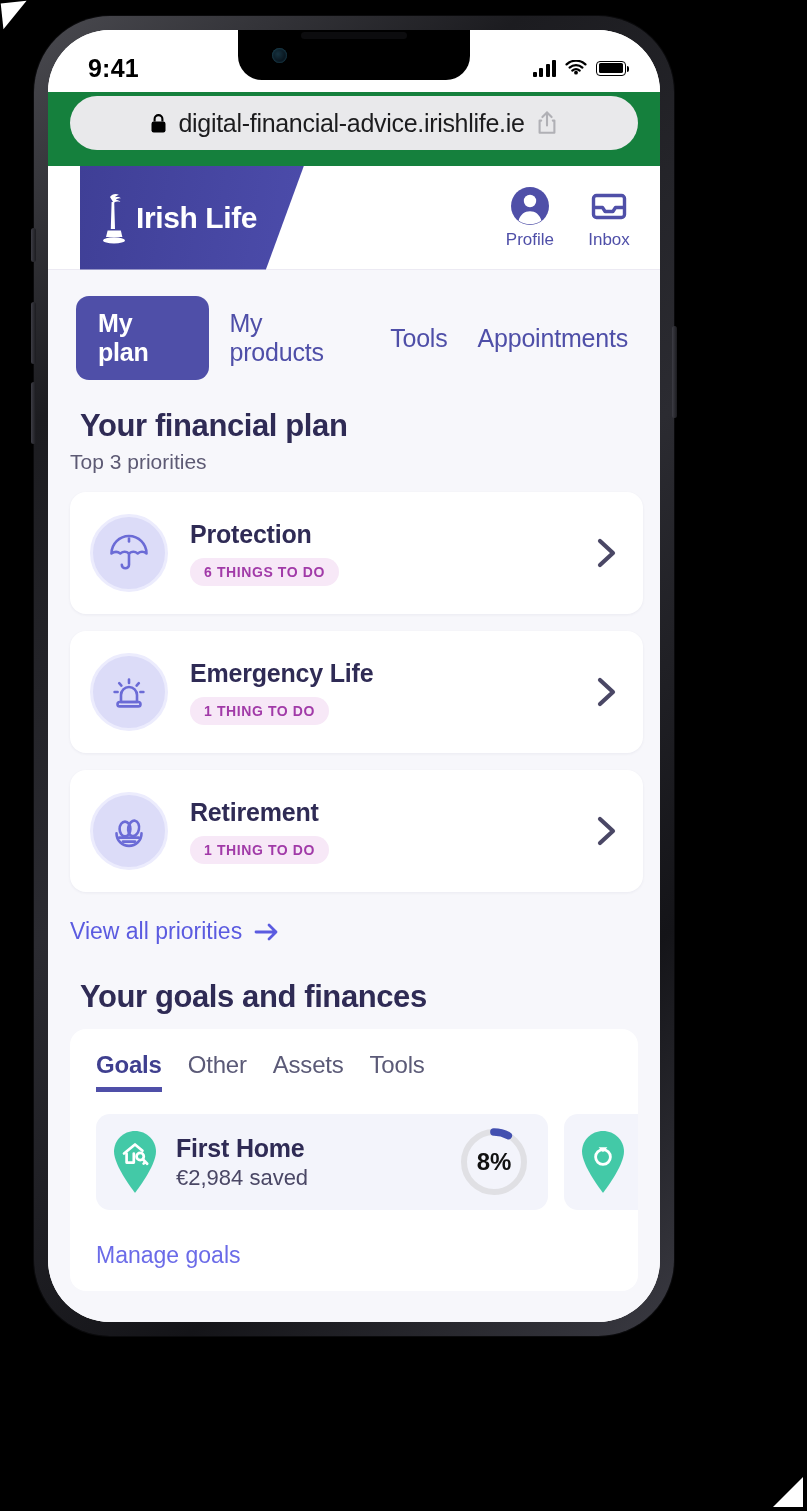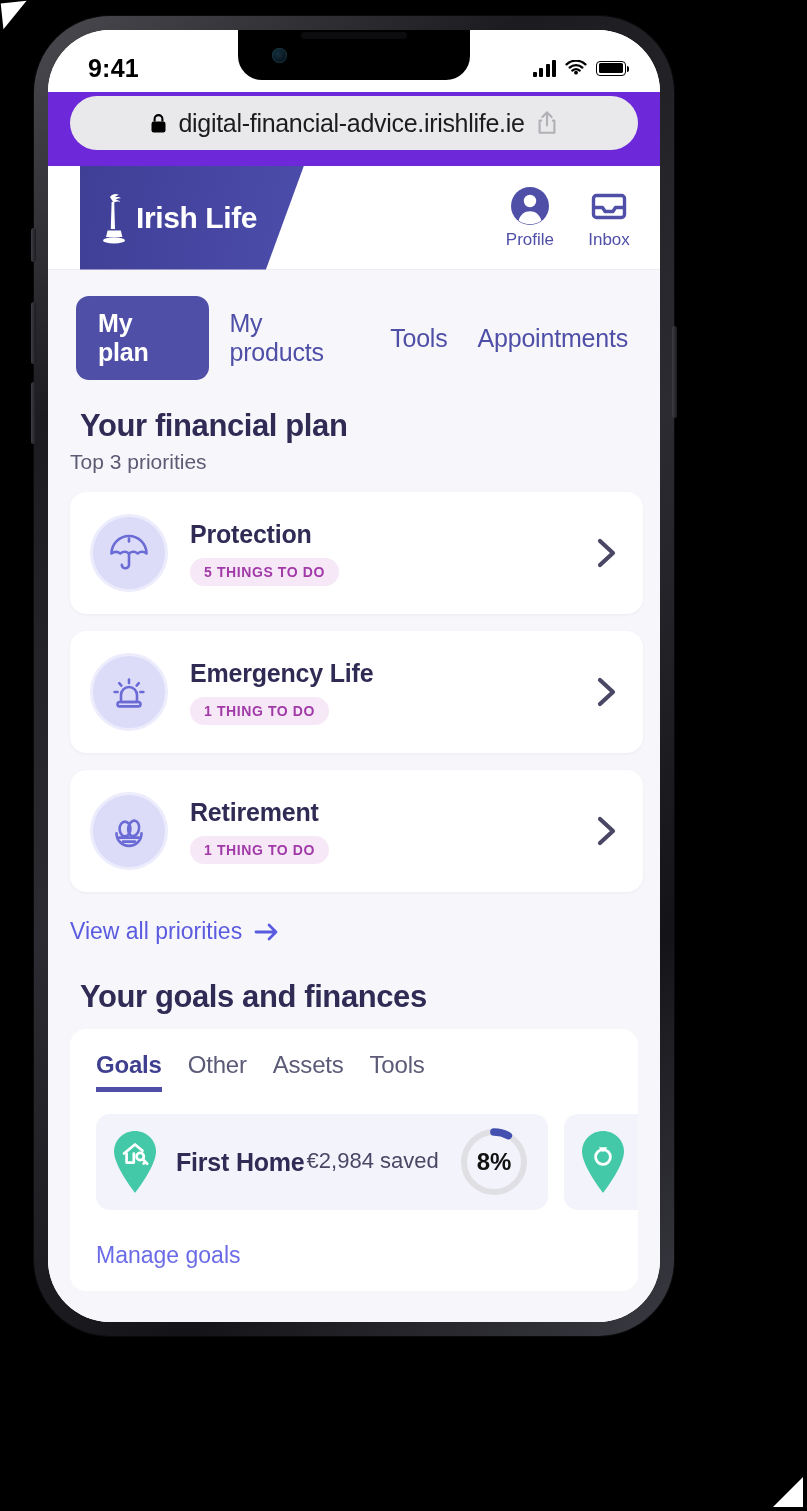--- a/index.html
+++ b/index.html
@@ -126,21 +126,21 @@
     padding: 1.6px;
   }
   .battery::after {
     content:""; position:absolute; right:-4px; top:4px;
     width:2.4px; height:6px; background:#000; border-radius:0 2px 2px 0;
   }
   .battery i { display:block; width:100%; height:100%; background:#000; border-radius:1.6px; }
 
   
   .url-bar-wrap {
-    background: #6d28d9;
+    background: #15803d;
     padding: 4px 22px 16px 22px;
   }
   .url-bar {
     background: #e9e9eb;
     border-radius: 28px;
     height: 54px;
     display: flex;
     align-items: center;
     justify-content: center;
     gap: 11px;
@@ -325,21 +325,21 @@
     display: flex;
     align-items: center;
     padding: 0 18px 0 12px;
     flex: none;
   }
   .goal-card.first { width: 452px; }
   .goal-card.second { width: 120px; }
   .pin {
     width: 54px; height: 66px; flex: none; margin-right: 14px;
   }
-  .goal-text { display: flex; gap: 2px; }
+  .goal-text { display: flex; flex-direction: column; gap: 2px; }
   .goal-name { font-size: 25px; font-weight: bold; color: #2f2b55; letter-spacing: -.2px; }
   .goal-saved { font-size: 22px; color: #4a4765; }
   .ring-wrap { margin-left: auto; position: relative; width: 72px; height: 72px; }
   .ring-label {
     position: absolute; inset: 0;
     display: flex; align-items: center; justify-content: center;
     font-size: 24px; font-weight: bold; color: #111;
   }
   .manage-goals {
     color: #6b6be8;
@@ -449,21 +449,21 @@
         <div class="p-card">
           <div class="p-icon">
             <svg width="44" height="44" viewBox="0 0 44 44">
               <path d="M4.5 22.5a17.5 17.5 0 0 1 35 0c-3-2.3-5.9-2.3-8.8 0-2.9-2.3-5.8-2.3-8.7 0-2.9-2.3-5.8-2.3-8.7 0-2.9-2.3-5.5-2.3-8.8 0z" fill="none" stroke="#6b6bd6" stroke-width="2.6" stroke-linejoin="round"></path>
               <path d="M22 7.5v3" stroke="#6b6bd6" stroke-width="2.6" stroke-linecap="round"></path>
               <path d="M22 22.5v11.2a3.6 3.6 0 0 1-7.2 0" fill="none" stroke="#6b6bd6" stroke-width="2.6" stroke-linecap="round"></path>
             </svg>
           </div>
           <div class="p-body">
             <div class="p-title">Protection</div>
-            <div class="p-badge">5 THINGS TO DO</div>
+            <div class="p-badge">6 THINGS TO DO</div>
           </div>
           <svg class="p-chevron" width="30" height="34" viewBox="0 0 30 34">
             <path d="M9 5l13 12L9 29" fill="none" stroke="#4a4765" stroke-width="4.2" stroke-linecap="round" stroke-linejoin="round"></path>
           </svg>
         </div>
 
         <div class="p-card">
           <div class="p-icon">
             <svg width="44" height="44" viewBox="0 0 44 44">
               <path d="M14 32v-7a8 8 0 0 1 16 0v7z" fill="none" stroke="#6b6bd6" stroke-width="2.6" stroke-linejoin="round"></path>

